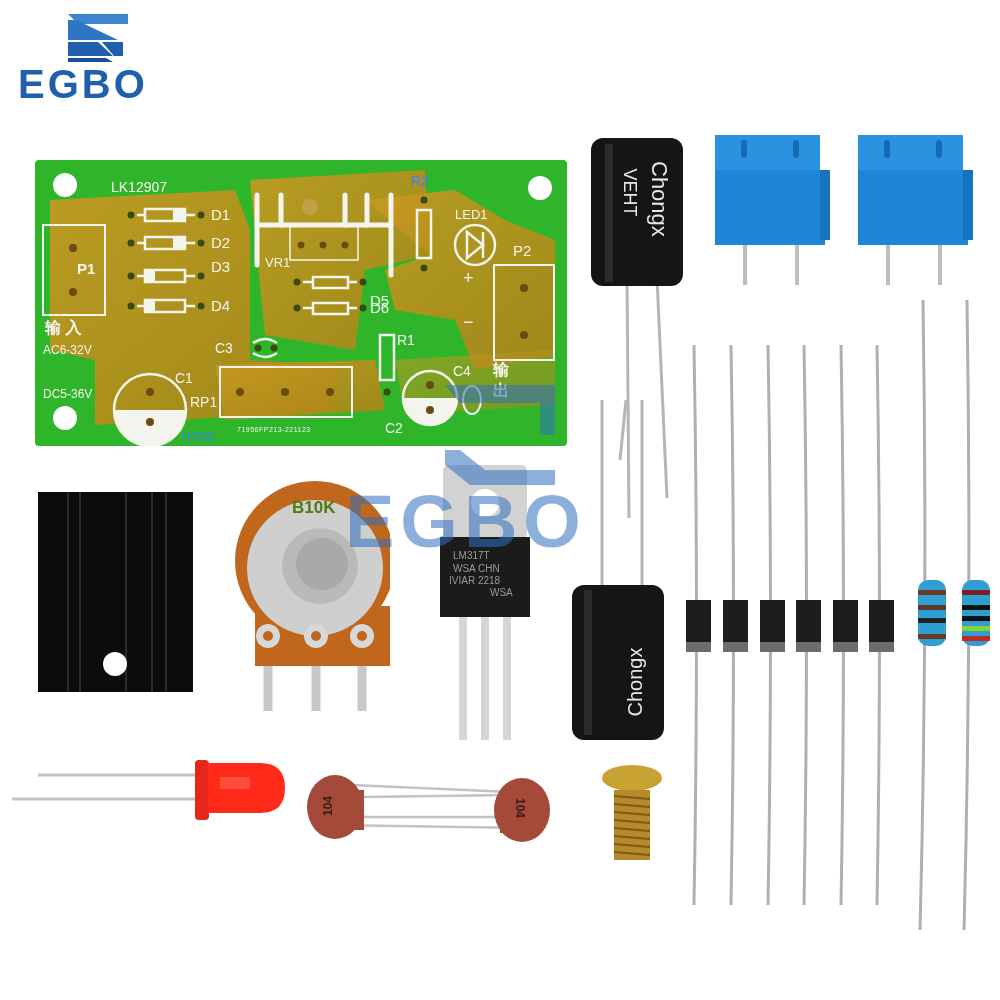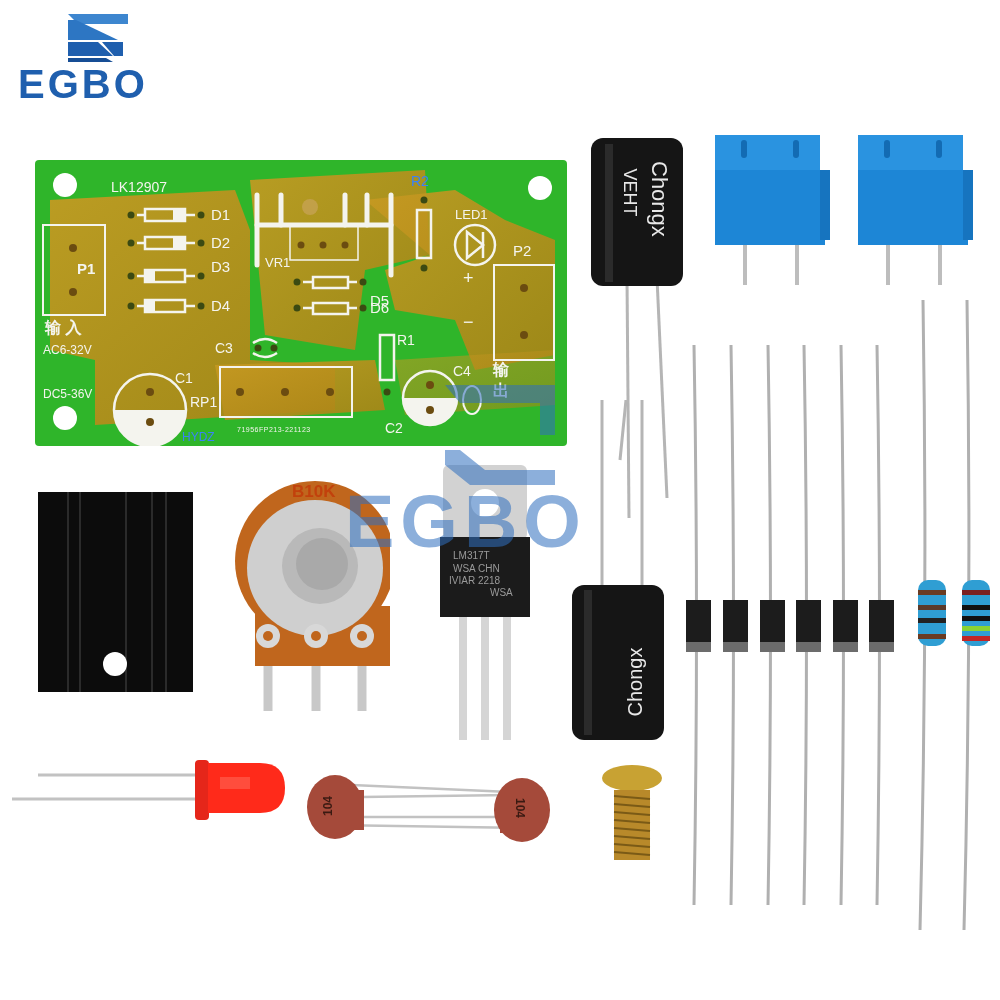--- a/index.html
+++ b/index.html
@@ -228,21 +228,21 @@
     <circle cx="85" cy="92" r="68" fill="#cfcfcf"></circle>
     <circle cx="90" cy="90" r="38" fill="#b9b9b9"></circle>
     <circle cx="92" cy="88" r="26" fill="#a9a9a9"></circle>
     <circle cx="38" cy="160" r="12" fill="#d8d8d8"></circle>
       <circle cx="38" cy="160" r="5" fill="#c0661d"></circle>
     <circle cx="86" cy="160" r="12" fill="#d8d8d8"></circle>
       <circle cx="86" cy="160" r="5" fill="#c0661d"></circle>
     <circle cx="132" cy="160" r="12" fill="#d8d8d8"></circle>
       <circle cx="132" cy="160" r="5" fill="#c0661d"></circle>
   </svg>
-  <div class="abs" style="left:62px;top:6px;font-size:17px;font-weight:bold;color:#c2410c;">B10K</div>
+  <div class="abs" style="left:62px;top:22px;font-size:17px;font-weight:bold;color:#4d7c0f;">B10K</div>
 </div>
 
 <div class="abs" style="left:435px;top:465px;width:100px;height:280px;">
   <svg width="100" height="280" viewBox="0 0 100 280">
     <rect x="8" y="0" width="84" height="75" rx="6" fill="#d2d2d2"></rect>
     <circle cx="50" cy="38" r="14" fill="#fff"></circle>
     <line x1="28" y1="150" x2="28" y2="275" stroke="#d5d5d5" stroke-width="8"></line>
     <line x1="50" y1="150" x2="50" y2="275" stroke="#d5d5d5" stroke-width="8"></line>
     <line x1="72" y1="150" x2="72" y2="275" stroke="#d5d5d5" stroke-width="8"></line>
     <rect x="5" y="72" width="90" height="80" fill="#1b1b1b"></rect>

